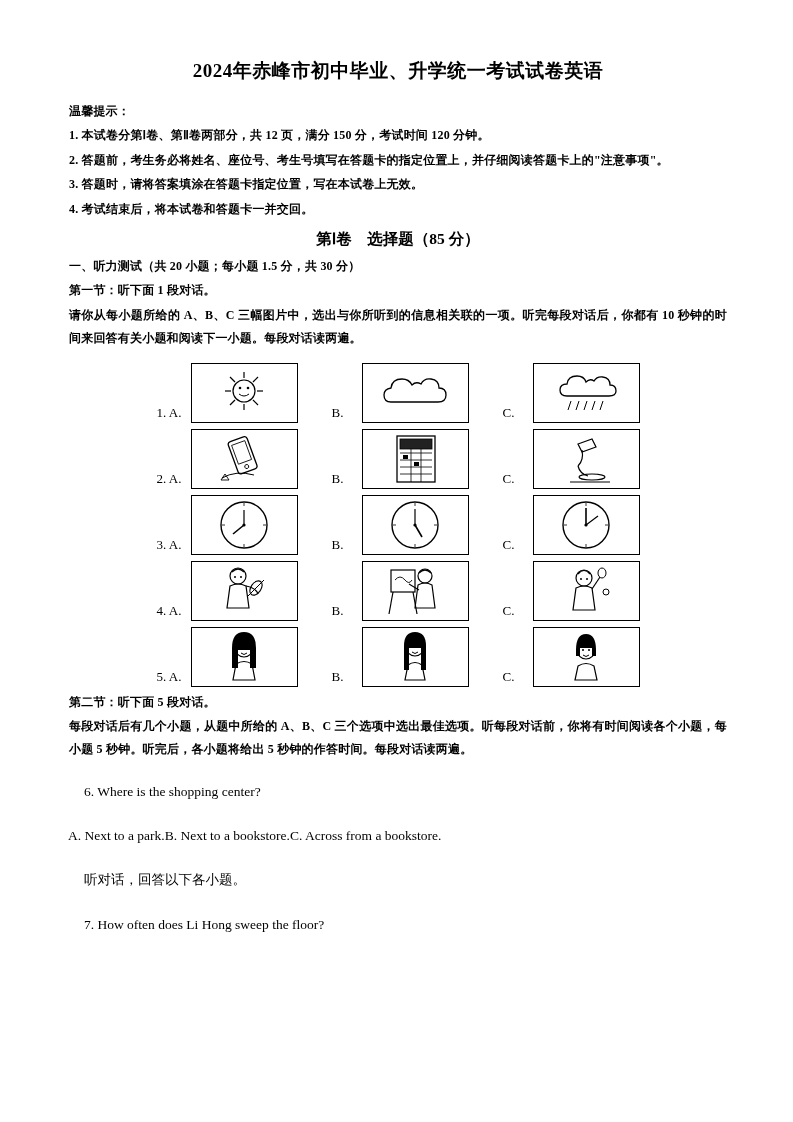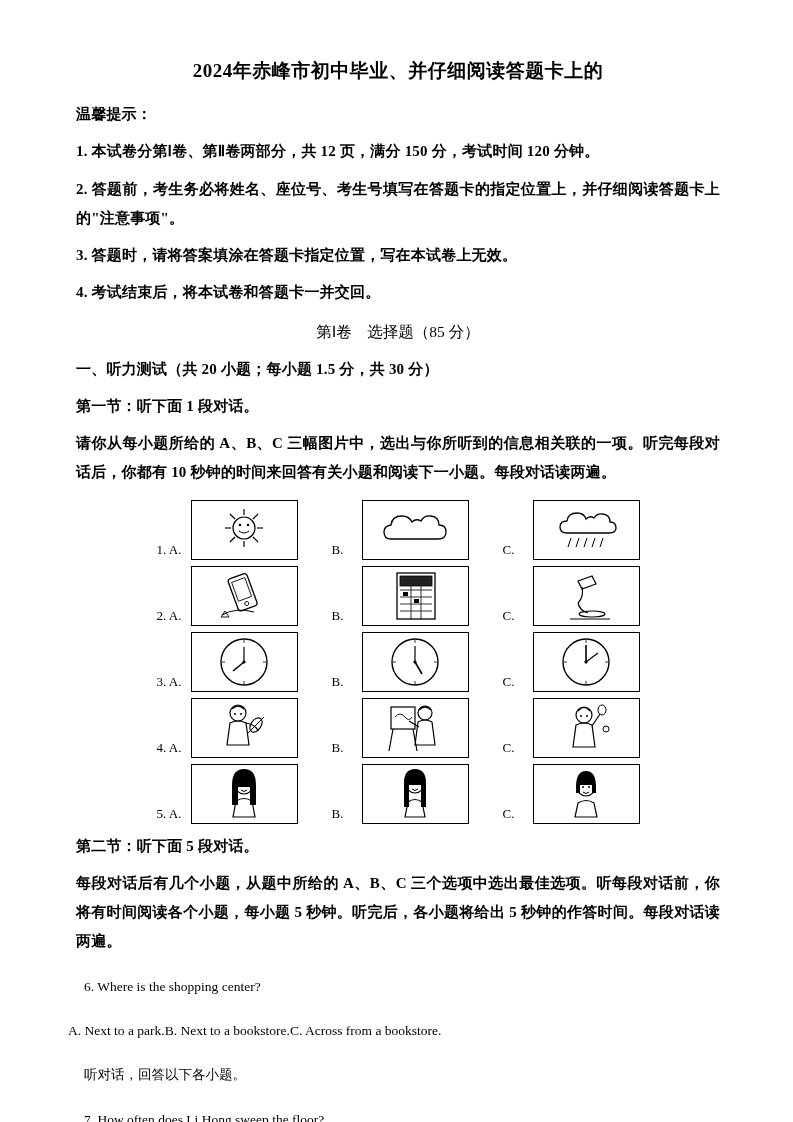--- a/index.html
+++ b/index.html
@@ -30,30 +30,30 @@
   }
   .doc-title {
     text-align: center;
     font-weight: bold;
     font-size: 19px;
     letter-spacing: 0.5px;
     margin: 0 0 16px 0;
     font-family: "Liberation Serif", serif;
   }
   .para {
-    font-size: 15px;
+    font-size: 12px;
     font-weight: bold;
     line-height: 1.95;
-    margin: 8px;
+    margin: 1px;
     text-align: justify;
     letter-spacing: 0.2px;
   }
   .section-center {
     text-align: center;
-    font-weight: normal;
+    font-weight: bold;
     font-size: 15.5px;
     line-height: 2.0;
     margin: 2px 0 0 0;
   }
   .small-para {
     font-size: 13.5px;
     font-weight: normal;
     line-height: 2.1;
     margin: 16px;
   }
@@ -99,21 +99,21 @@
   }
   .pic-box svg { display: block; width: 105px; height: 58px; }
   .spacer-sm { width: 26px; flex: 0 0 26px; }
 </style>
 </head>
 <body>
 
 <div class="page">
   <div class="content">
 
-    <h1 class="doc-title">2024年赤峰市初中毕业、并仔细阅读答题卡上的</h1>
+    <h1 class="doc-title">2024年赤峰市初中毕业、升学统一考试试卷英语</h1>
 
     <p class="para">温馨提示：</p>
     <p class="para">1. 本试卷分第Ⅰ卷、第Ⅱ卷两部分，共 12 页，满分 150 分，考试时间 120 分钟。</p>
     <p class="para">2. 答题前，考生务必将姓名、座位号、考生号填写在答题卡的指定位置上，并仔细阅读答题卡上的"注意事项"。</p>
     <p class="para">3. 答题时，请将答案填涂在答题卡指定位置，写在本试卷上无效。</p>
     <p class="para">4. 考试结束后，将本试卷和答题卡一并交回。</p>
 
     <p class="section-center">第Ⅰ卷　选择题（85 分）</p>
 
     <p class="para">一、听力测试（共 20 小题；每小题 1.5 分，共 30 分）</p>

